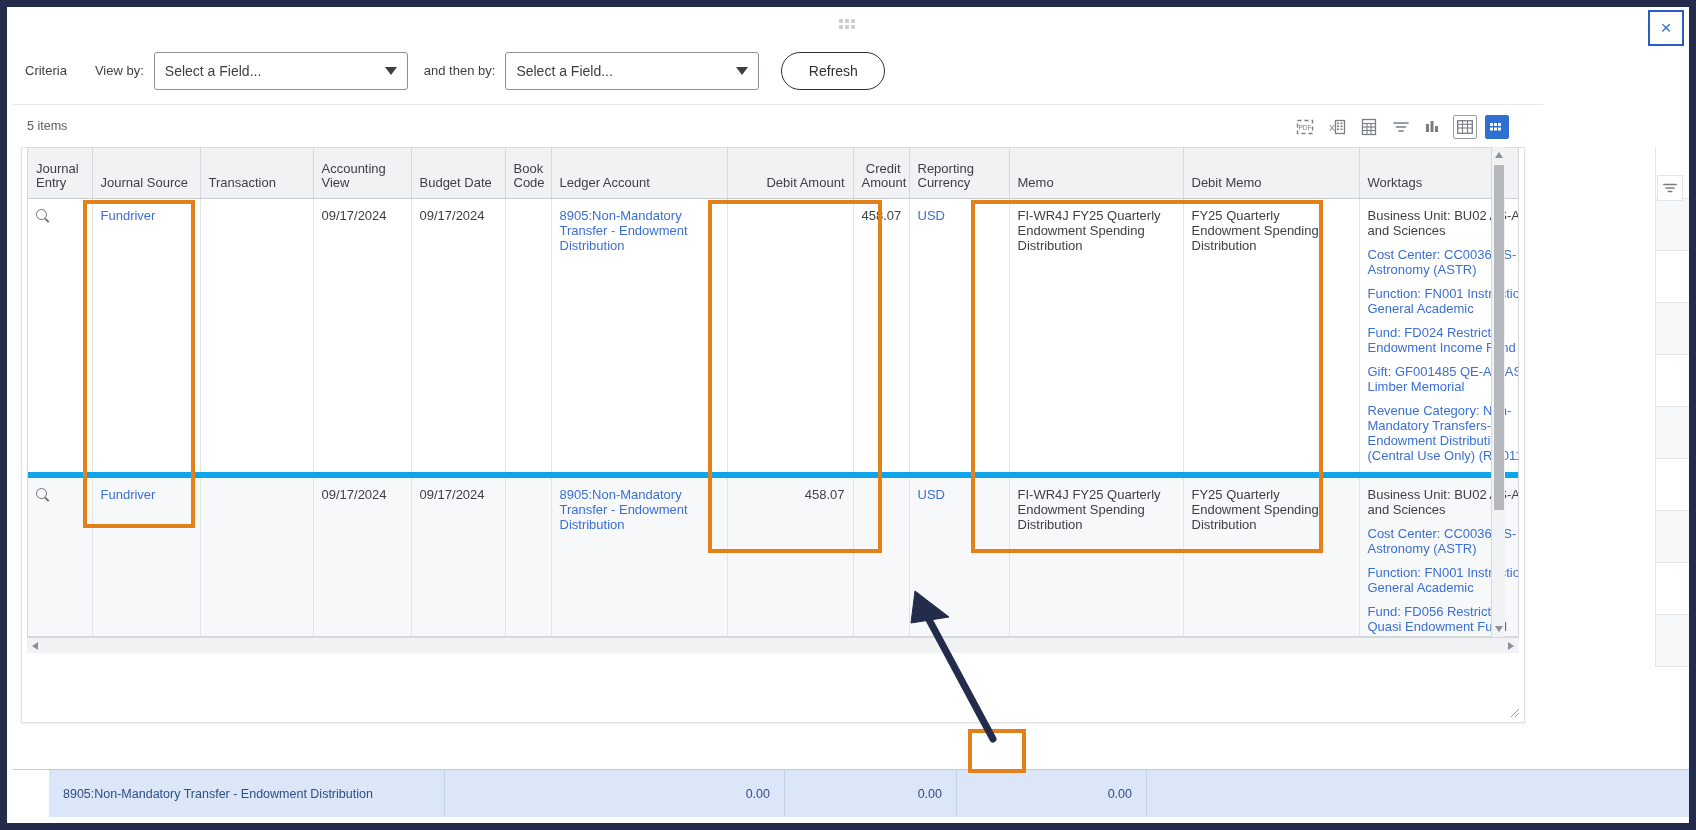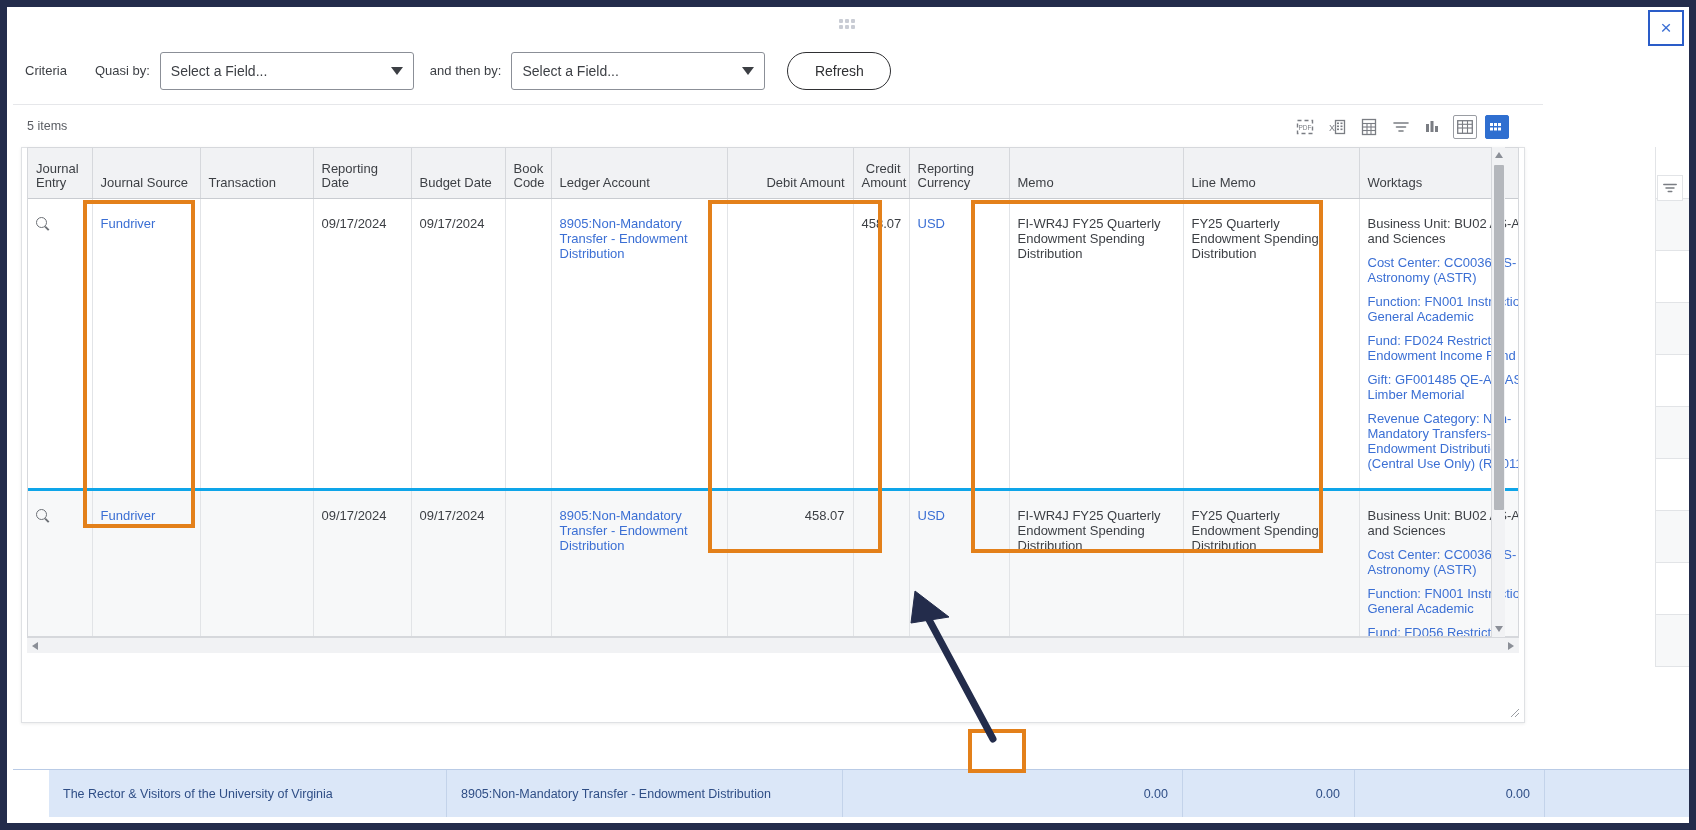--- a/index.html
+++ b/index.html
@@ -146,23 +146,23 @@
     font-weight: normal;
     text-align: left;
     vertical-align: bottom;
     padding: 6px 8px 8px 8px;
     height: 50px;
     line-height: 14px;
   }
   table.grid th.num { text-align: right; }
   table.grid td {
     border-right: 1px solid #e2e4e7;
-    border-bottom: 3px solid #0ea5e9;
+    border-bottom: 6px solid #0ea5e9;
     vertical-align: top;
-    padding: 17px 8px;
+    padding: 9px 8px;
     color: #3c3f44;
     line-height: 15px;
   }
   table.grid td.num { text-align: right; }
   tr.r-even td { background: #ffffff; }
   tr.r-odd  td { background: #f7f8f9; }
   a.lk { color: #3b6fd4; text-decoration: none; cursor: pointer; }
   .wt-plain { color: #3c3f44; margin-bottom: 9px; }
   .wt-link  { color: #3b6fd4; margin-bottom: 9px; cursor: pointer; }
   .wt-link:last-child, .wt-plain:last-child { margin-bottom: 0; }
@@ -313,21 +313,21 @@
     <i></i>
     <i></i>
     <i></i>
     <i></i>
   </div>
 
   <div class="close-btn">×</div>
 
   <div class="criteria-bar">
     <span class="criteria-label">Criteria</span>
-    <span class="viewby-label">Quasi by:</span>
+    <span class="viewby-label">View by:</span>
     <div class="select-box">
       <span>Select a Field...</span>
       <span class="caret"></span>
     </div>
     <span class="andthen-label">and then by:</span>
     <div class="select-box">
       <span>Select a Field...</span>
       <span class="caret"></span>
     </div>
     <div class="refresh-btn">Refresh</div>
@@ -438,29 +438,29 @@
         <col style="width:100px">
           <col style="width:174px">
           <col style="width:176px">
         <col style="width:191px">
       </colgroup>
       <thead>
         <tr>
           <th>Journal Entry</th>
           <th>Journal Source</th>
           <th>Transaction</th>
-          <th>Reporting Date</th>
+          <th>Accounting View</th>
           <th>Budget Date</th>
           <th>Book Code</th>
           <th>Ledger Account</th>
           <th class="num">Debit Amount</th>
           <th class="num">Credit Amount</th>
           <th>Reporting Currency</th>
           <th>Memo</th>
-          <th>Line Memo</th>
+          <th>Debit Memo</th>
           <th>Worktags</th>
         </tr>
       </thead>
       <tbody>
           <tr class="r-even" style="height: 252px;">
             <td><span class="mag"></span></td>
             <td><a class="lk">Fundriver</a></td>
             <td></td>
             <td>09/17/2024</td>
             <td>09/17/2024</td>
@@ -532,21 +532,20 @@
         <g stroke="currentColor" stroke-width="1.6" stroke-linecap="round">
           <line x1="2" y1="5" x2="16" y2="5"></line>
           <line x1="4.5" y1="9" x2="13.5" y2="9"></line>
           <line x1="7" y1="13" x2="11" y2="13"></line>
         </g>
       </svg>
   </div>
 
   <div class="bottom-band">
     <div class="bb-left-gap"></div>
-    <div class="bb-cell" style="width:398px">The Rector &amp; Visitors of the University of Virginia</div>
     <div class="bb-cell" style="width:396px">8905:Non-Mandatory Transfer - Endowment Distribution</div>
     <div class="bb-cell num" style="width:340px">0.00</div>
     <div class="bb-cell num" style="width:172px">0.00</div>
     <div class="bb-cell num" style="width:190px">0.00</div>
     <div class="bb-cell" style="flex:1;border-right:none"></div>
   </div>
 
   <div class="ann" style="left:76px;  top:193px; width:112px; height:328px;"></div>
   <div class="ann" style="left:701px; top:193px; width:174px; height:353px;"></div>
   <div class="ann" style="left:964px; top:193px; width:352px; height:353px;"></div>

